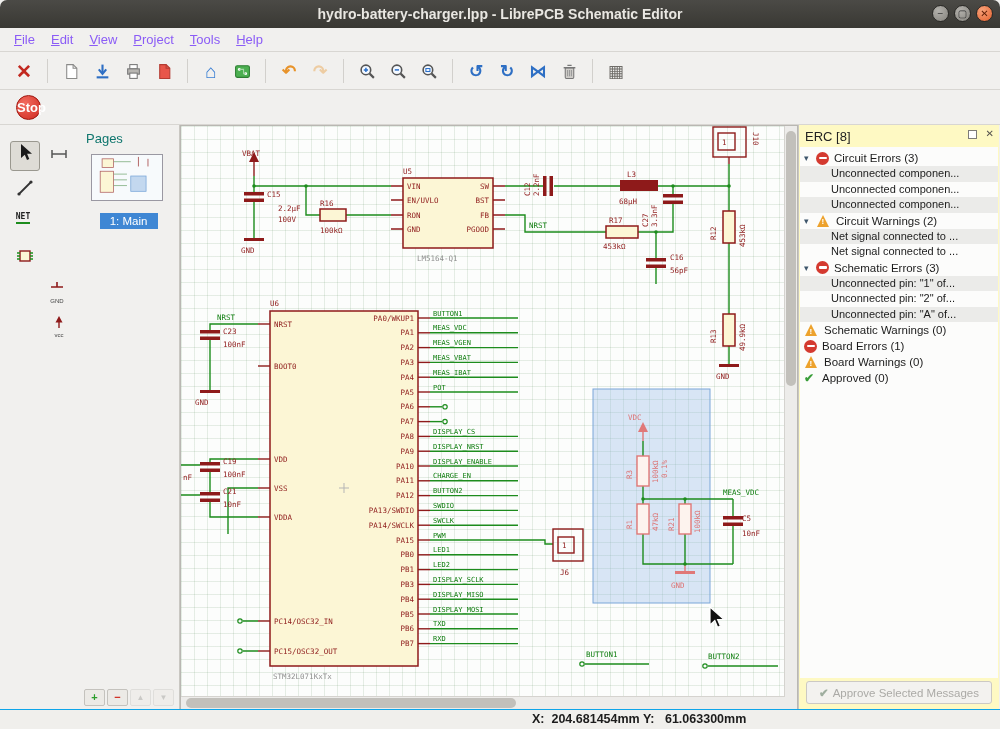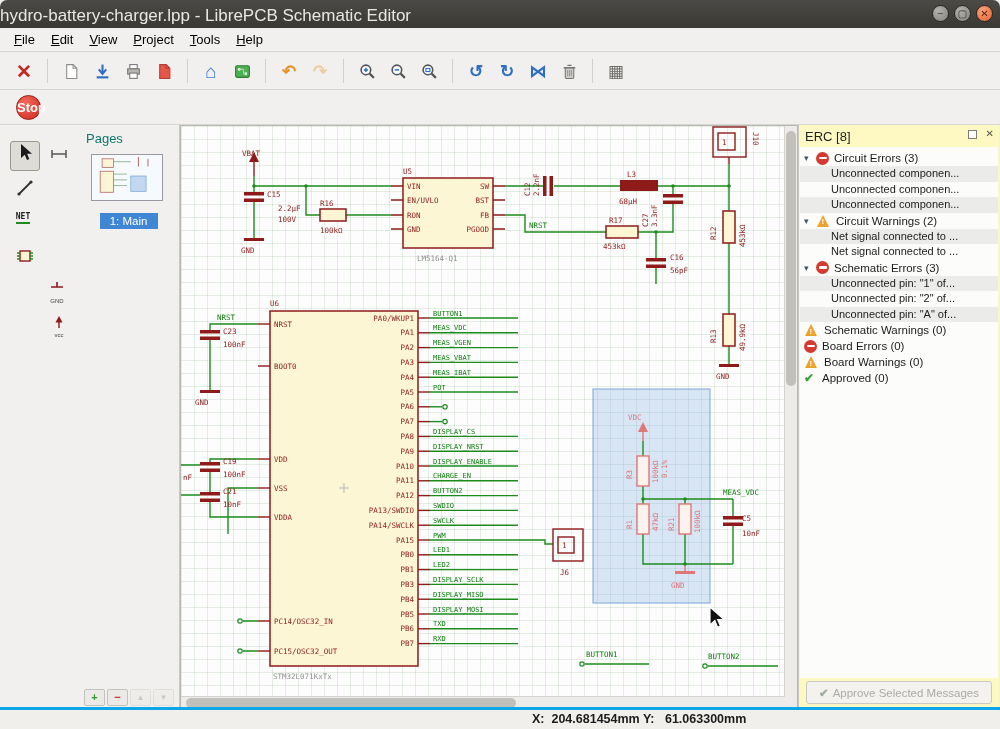--- a/index.html
+++ b/index.html
@@ -1,31 +1,31 @@
 <!DOCTYPE html>
 <html><head>
 <meta charset="utf-8">
 <style>
   html,body{margin:0;padding:0;background:#555;}
   #app{position:relative;width:1000px;height:729px;background:#f1f0ee;overflow:hidden;
        font-family:"Liberation Sans",sans-serif;font-size:13px;color:#222;}
   
   #titlebar{position:absolute;left:0;top:0;width:100%;height:28px;
     background:linear-gradient(#4b4a46,#393833);border-radius:7px 7px 0 0;}
-  #titlebar .title{position:absolute;left:0;right:0;top:6px;
-    color:#e9e7e2;font-weight:normal;font-size:17px;}
+  #titlebar .title{position:absolute;left:0;right:0;top:6px;text-align:center;
+    color:#e9e7e2;font-weight:bold;font-size:14px;}
   #win-controls{position:absolute;right:7px;top:5px;display:flex;gap:5px;}
   .win-btn{width:17px;height:17px;border-radius:50%;border:1px solid #2a2926;
     background:radial-gradient(circle at 35% 30%,#b3b1ac,#85837d);
     color:#333;font-size:10px;line-height:15px;text-align:center;padding:0;cursor:default;}
   .win-btn.close{background:radial-gradient(circle at 35% 30%,#f9a27a,#e3622f);color:#5d1d05;}
   
   #menubar{position:absolute;left:0;top:28px;width:100%;height:24px;background:#f1f0ee;
     border-bottom:1px solid #d8d6d2;padding-left:6px;box-sizing:border-box;}
-  .menu-item{display:inline-block;padding:4px 8px 0;color:#000000;}
+  .menu-item{display:inline-block;padding:4px 8px 0;color:#8b5cf6;}
   .menu-item::first-letter{text-decoration:underline;}
   
   #toolbar{position:absolute;left:0;top:53px;width:100%;height:37px;background:#f1f0ee;
     border-bottom:1px solid #d8d6d2;display:flex;align-items:center;padding-left:10px;box-sizing:border-box;gap:3px;}
   .tb-btn{width:28px;height:28px;border:1px solid transparent;background:transparent;border-radius:3px;
     display:flex;align-items:center;justify-content:center;padding:0;}
   .tb-btn svg{width:17px;height:17px;}
   .tb-btn .glyph{font-size:17px;line-height:17px;font-weight:bold;}
   .tb-sep{width:1px;height:24px;background:#d2d0cc;margin:0 6px;display:inline-block;}
   .disabled{opacity:.38;}
@@ -112,21 +112,21 @@
   .ei-warning::after{content:"!";position:absolute;left:-1.5px;top:2.5px;font:bold 8px "Liberation Sans",sans-serif;color:#fff;}
   .ei-check{color:#3a9e3a;font-weight:bold;font-size:12px;line-height:13px;}
   .erc-label{font-size:11.5px;color:#1c1c1c;white-space:nowrap;}
   .erc-child{height:15.5px;line-height:15.5px;padding-left:31px;font-size:11px;color:#1c1c1c;white-space:nowrap;}
   .erc-child.shade{background:#ebebe9;}
   #approve-btn{position:absolute;left:7px;right:7px;bottom:6px;height:23px;border:1px solid #ccc9c4;
     background:#f3f2ef;border-radius:3px;color:#abaaa6;font-size:11.5px;}
   #approve-btn .chk{color:#9fae9f;font-weight:bold;margin-right:4px;}
   
   #statusbar{position:absolute;left:0;bottom:0;width:100%;height:19px;background:#f0efec;
-    border-top:3px solid #0ea5e9;}
+    border-top:1px solid #0ea5e9;}
   #coords{position:absolute;left:532px;top:2px;font-weight:bold;font-size:12.5px;color:#1c1c1c;white-space:pre;}
 </style>
 </head>
 <body>
 
 <div id="app">
 
   <div id="titlebar">
     <div class="title">hydro-battery-charger.lpp - LibrePCB Schematic Editor</div>
     <div id="win-controls">
@@ -597,21 +597,21 @@
           <div class="erc-child">Unconnected pin: "2" of...</div>
           <div class="erc-child shade">Unconnected pin: "A" of...</div>
           <div class="erc-group">
             <span class="tree-arrow empty"></span>
             <span class="ei ei-warning"></span>
             <span class="erc-label">Schematic Warnings (0)</span>
           </div>
           <div class="erc-group">
             <span class="tree-arrow empty"></span>
             <span class="ei ei-error"></span>
-            <span class="erc-label">Board Errors (0)</span>
+            <span class="erc-label">Board Errors (1)</span>
           </div>
           <div class="erc-group">
             <span class="tree-arrow empty"></span>
             <span class="ei ei-warning"></span>
             <span class="erc-label">Board Warnings (0)</span>
           </div>
           <div class="erc-group">
             <span class="tree-arrow empty"></span>
             <span class="ei ei-check">✔</span>
             <span class="erc-label">Approved (0)</span>

